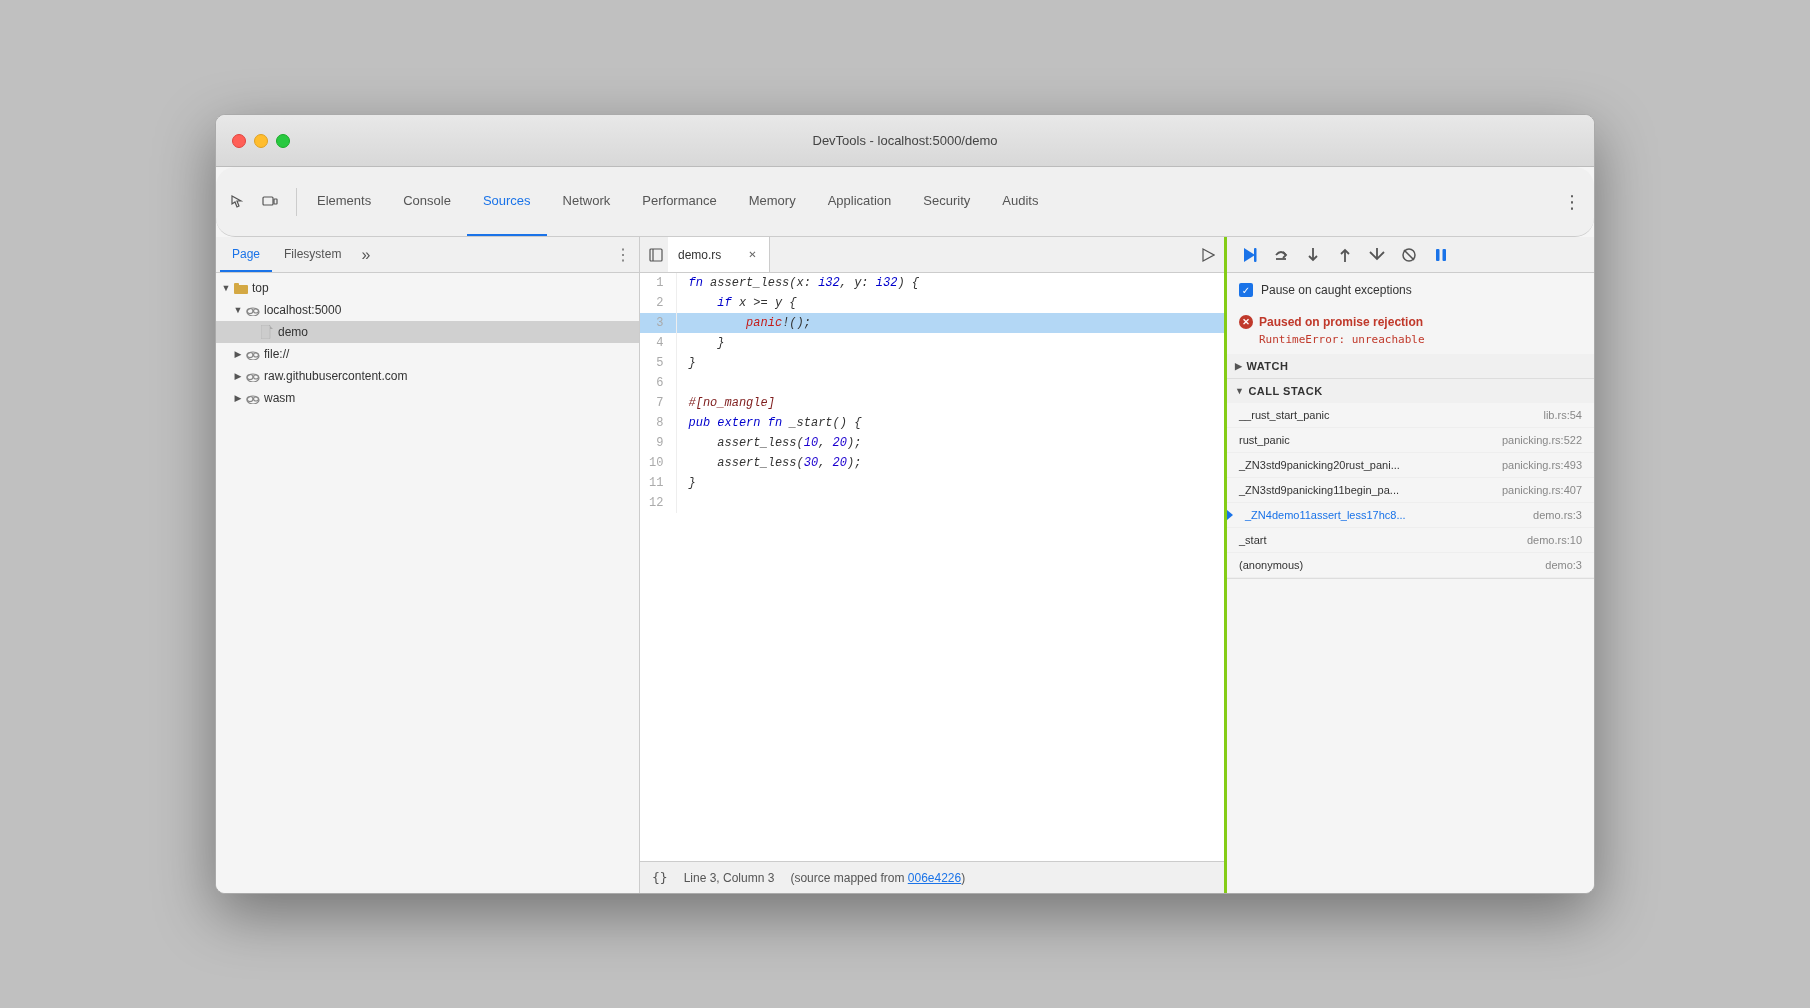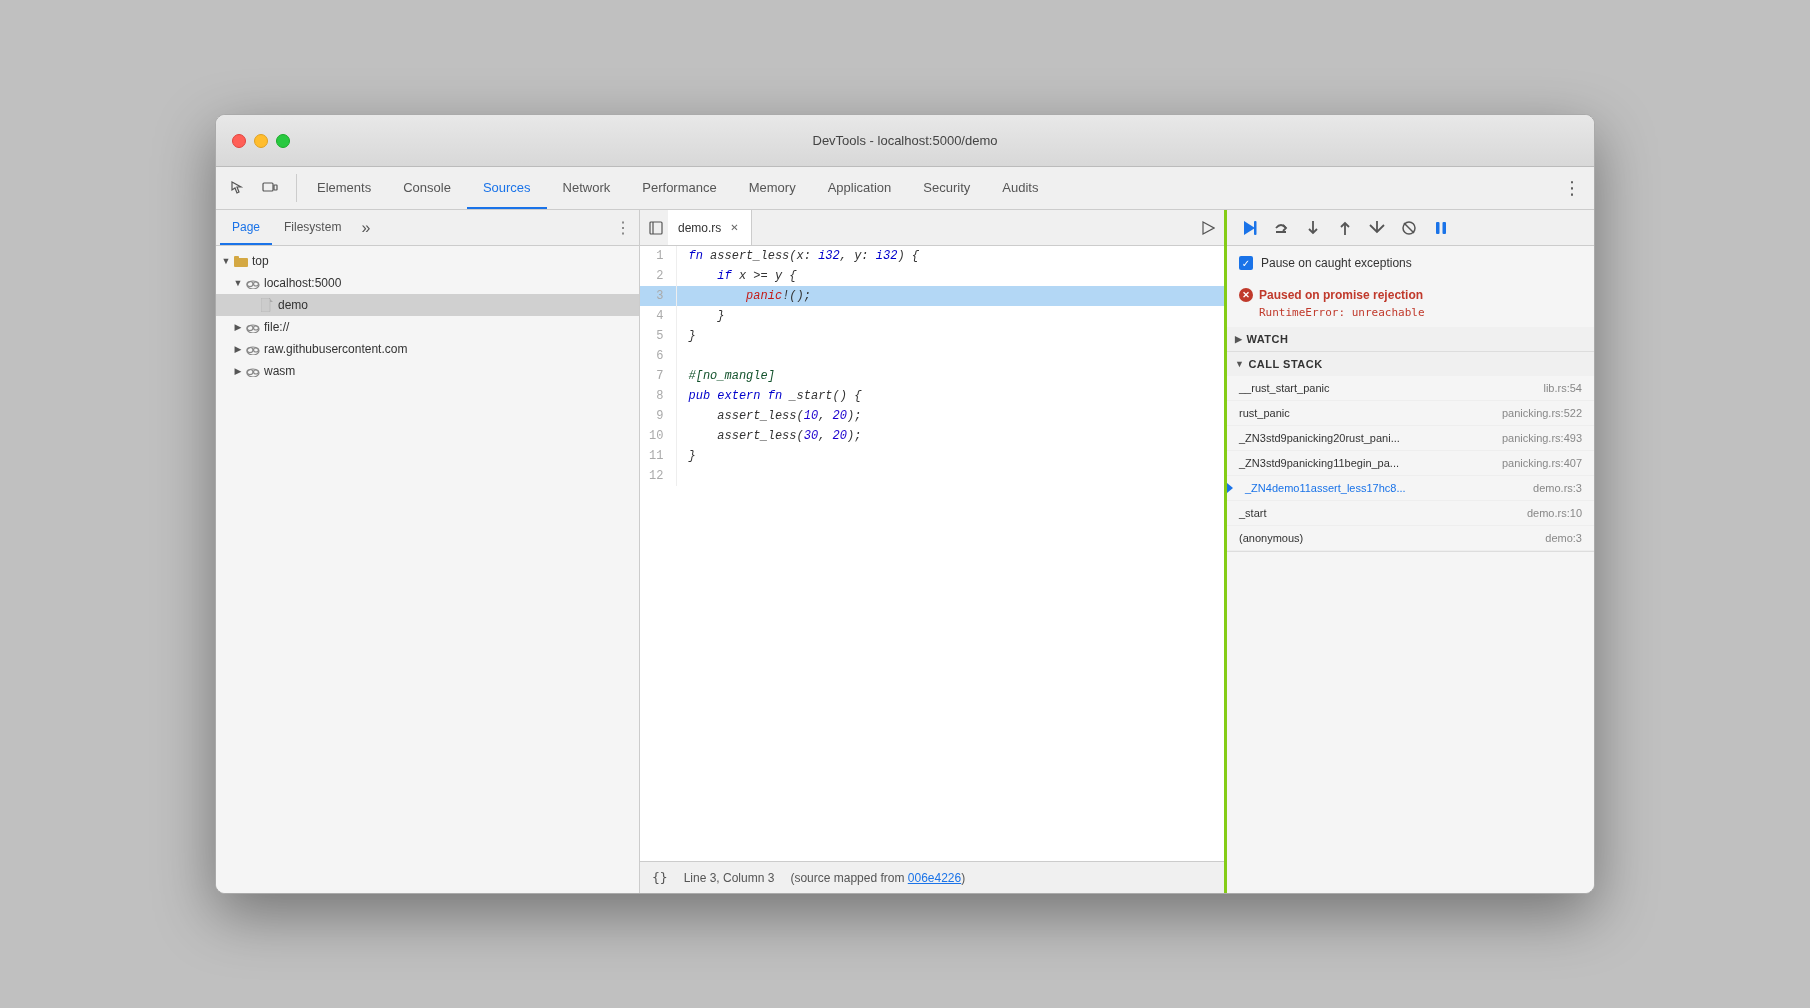--- a/index.html
+++ b/index.html
@@ -49,27 +49,28 @@
     .tl-maximize { background: #28c940; border: 1px solid #1aab29; }
     .titlebar-title {
       position: absolute;
       left: 50%;
       transform: translateX(-50%);
       font-size: 13px;
       color: #444;
       font-weight: 500;
     }
     .toolbar {
-      height: 43px;
+      height: 70px;
       background: #f0f0f0;
       display: flex;
       align-items: center;
       border-bottom: 1px solid #ccc;
       flex-shrink: 0;
       padding: 0 8px;
+      border-radius: 19px;
     }
     .toolbar-icons {
       display: flex;
       align-items: center;
       gap: 4px;
       padding-right: 12px;
       border-right: 1px solid #ccc;
       margin-right: 4px;
     }
     .toolbar-icon-btn {
@@ -232,21 +233,21 @@
     .editor-tab {
       display: flex;
       align-items: center;
       padding: 12px 10px;
       height: 100%;
       cursor: pointer;
       font-size: 12px;
       color: #333;
       background: #fff;
       border-right: 1px solid #ccc;
-      gap: 6px;
+      gap: 24px;
     }
     .editor-tab-close {
       width: 14px;
       height: 14px;
       border-radius: 50%;
       display: flex;
       align-items: center;
       justify-content: center;
       font-size: 10px;
       color: #666;
@@ -295,21 +296,21 @@
       background: #b3d7f5;
     }
     tr.highlighted .line-num {
       background: #b3d7f5;
     }
     .kw { color: #0000cc; }
     .fn-name { color: #333; }
     .type { color: #0000cc; }
     .num { color: #1c00cf; }
     .macro { color: #c41a16; }
-    .attr { color: #14532d; }
+    .attr { color: #7f1d1d; }
     .editor-statusbar {
       height: 32px;
       background: #f0f0f0;
       border-top: 1px solid #ccc;
       display: flex;
       align-items: center;
       padding: 0 12px;
       font-size: 12px;
       color: #555;
       gap: 16px;

